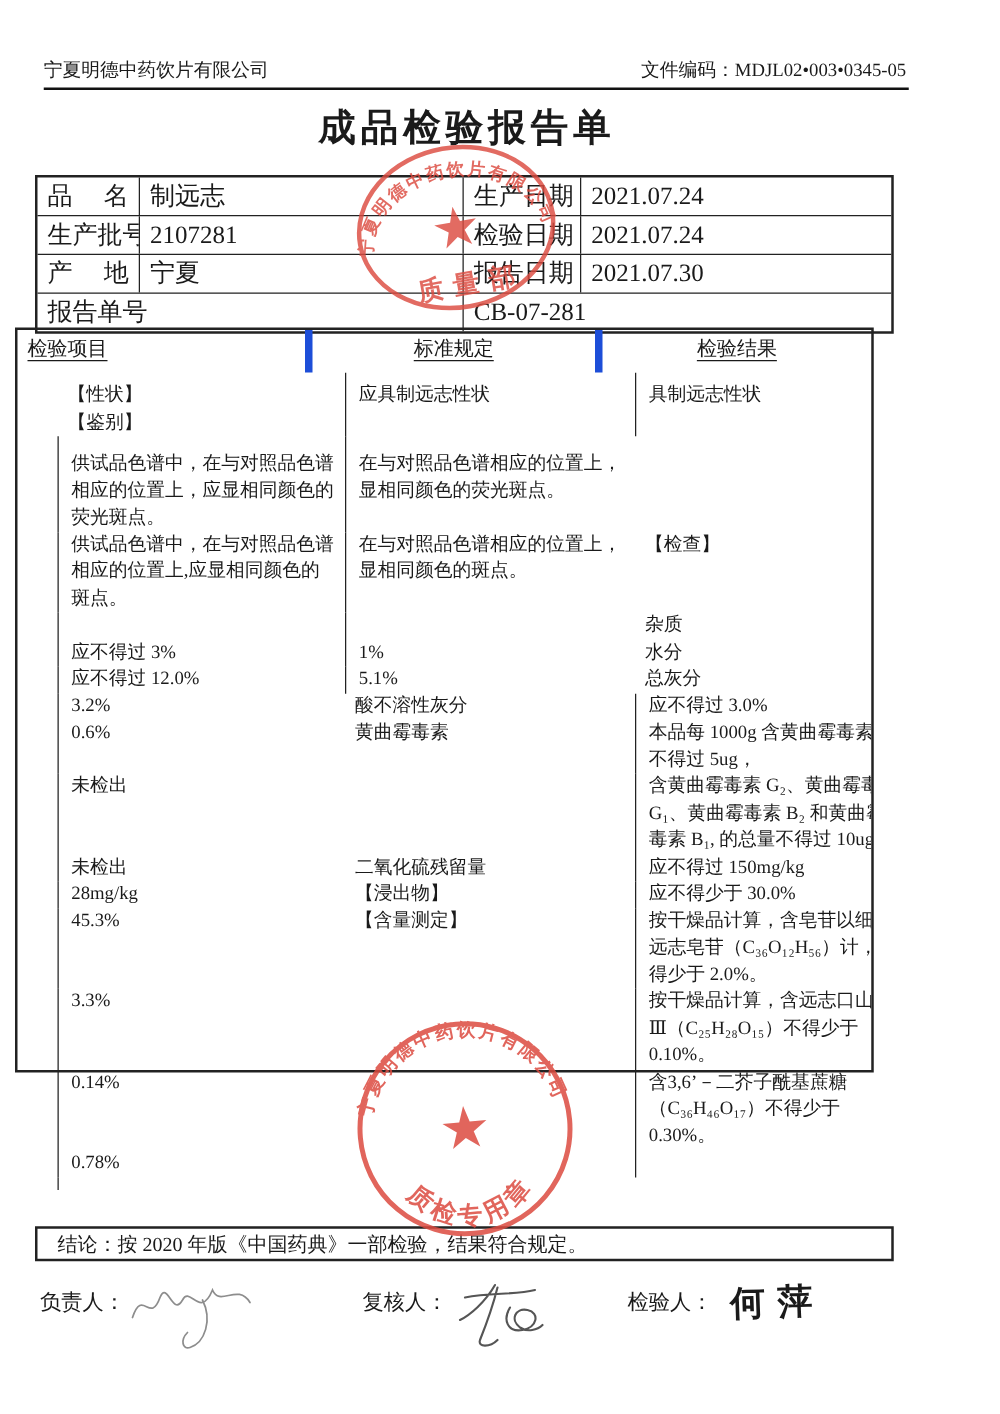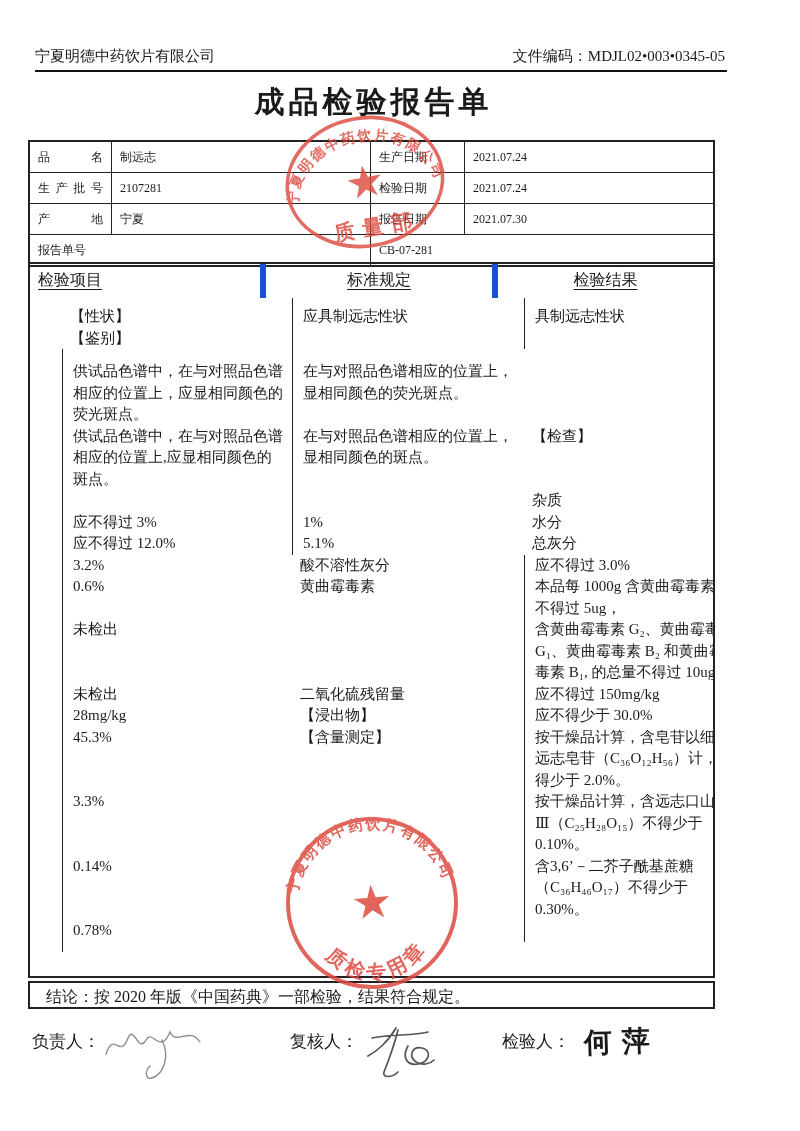--- a/index.html
+++ b/index.html
@@ -11,26 +11,26 @@
   
   .doc-header{position:absolute;left:35px;top:47px;width:690px;display:flex;justify-content:space-between;font-size:15px;}
   .header-rule{position:absolute;left:35px;top:70px;width:692px;border-top:2px solid #111;}
   .title{position:absolute;left:30px;top:82px;width:687px;text-align:center;font-size:30px;font-weight:bold;
          font-family:"Liberation Sans","DejaVu Sans",sans-serif;letter-spacing:4px;}
   
   .info-table{position:absolute;left:28px;top:140px;width:687px;border:2px solid #222;box-sizing:border-box;background:transparent;}
   .irow{display:grid;grid-template-columns:82px 259px 94px 248px;border-bottom:1px solid #222;}
   .irow:last-child{border-bottom:none;}
   .irow4{display:grid;grid-template-columns:341px 342px;border-bottom:none;}
-  .icell{height:30px;line-height:30px;font-size:12px;padding:0 8px;border-right:1px solid #222;box-sizing:border-box;
+  .icell{height:30px;line-height:30px;font-size:20px;padding:0 8px;border-right:1px solid #222;box-sizing:border-box;
          white-space:nowrap;overflow:hidden;}
   .icell:last-child{border-right:none;}
   .jlabel{text-align:justify;text-align-last:justify;}
   
-  .main-table{position:absolute;left:28px;top:262px;width:687px;height:716px;border:2px solid #222;box-sizing:border-box;}
+  .main-table{position:absolute;left:12px;top:262px;width:687px;height:596px;border:2px solid #222;box-sizing:border-box;}
   .mt-header{display:grid;grid-template-columns:230px 232px 221px;height:34px;}
   .mt-hcell{font-size:16px;line-height:32px;text-align:center;box-sizing:border-box;}
   .mt-hcell:nth-child(2),.mt-hcell:nth-child(3){border-left:6px solid #1d4ed8;}
   .mt-hcell.first{text-align:left;padding-left:8px;}
   .uline{text-decoration:underline;text-underline-offset:4px;}
   .mt-body{display:grid;grid-template-columns:230px 232px 221px;grid-auto-rows:min-content;height:678px;overflow:hidden;padding-left:32px;}
   .cell{font-size:15px;line-height:21.5px;min-height:21.5px;box-sizing:border-box;white-space:pre-wrap;}
   .c1{padding:0 6px 0 8px;}
   .c2{padding:0 8px 0 10px;border-left:1px solid #222;}
   .c3{padding:0 6px 0 10px;border-left:1px solid #222;}

